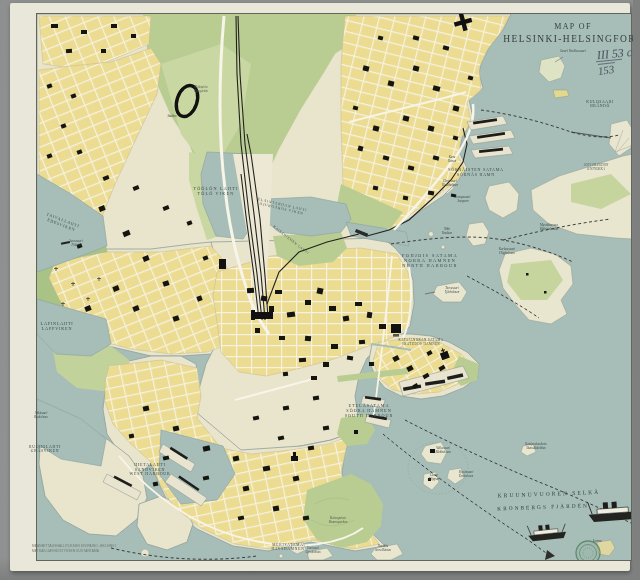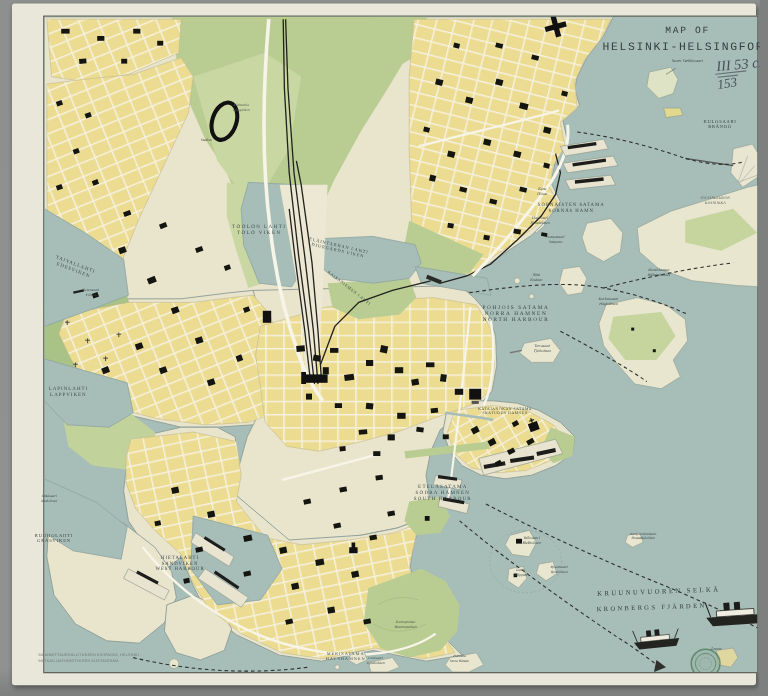--- a/index.html
+++ b/index.html
@@ -18,21 +18,21 @@
   .map{
     position:absolute;left:26px;top:10px;width:594px;height:546px;
     background:#a6bdb8;border:1px solid #63645a;box-sizing:content-box;
   }
   .map svg{display:block;}
   .lbl{position:absolute;white-space:nowrap;text-align:center;color:#3e4a47;
     transform:translate(-50%,-50%);line-height:1.18;}
   .lbl.it{font-family:"Liberation Serif",serif;font-style:italic;}
   .lbl.caps{font-family:"Liberation Serif",serif;}
   .title-line{position:absolute;transform:translate(-50%,-50%);color:#363e3f;
-    font-family:Liberation Mono, monospace;letter-spacing:1.4px;white-space:nowrap;}
+    font-family:Liberation Serif, serif;letter-spacing:1.4px;white-space:nowrap;}
   .hw{position:absolute;transform:translate(-50%,-50%) rotate(-5deg);
     font-family:"Liberation Serif",serif;font-style:italic;color:#4b515a;white-space:nowrap;}
   .hw-line{position:absolute;height:0;border-top:1px solid #565c64;opacity:.8;}
   .imprint{position:absolute;font-size:3.1px;letter-spacing:.2px;color:#72756b;
     font-family:"Liberation Sans",sans-serif;line-height:1.6;white-space:nowrap;}
 </style>
 </head>
 <body>
 
 <div class="page">

